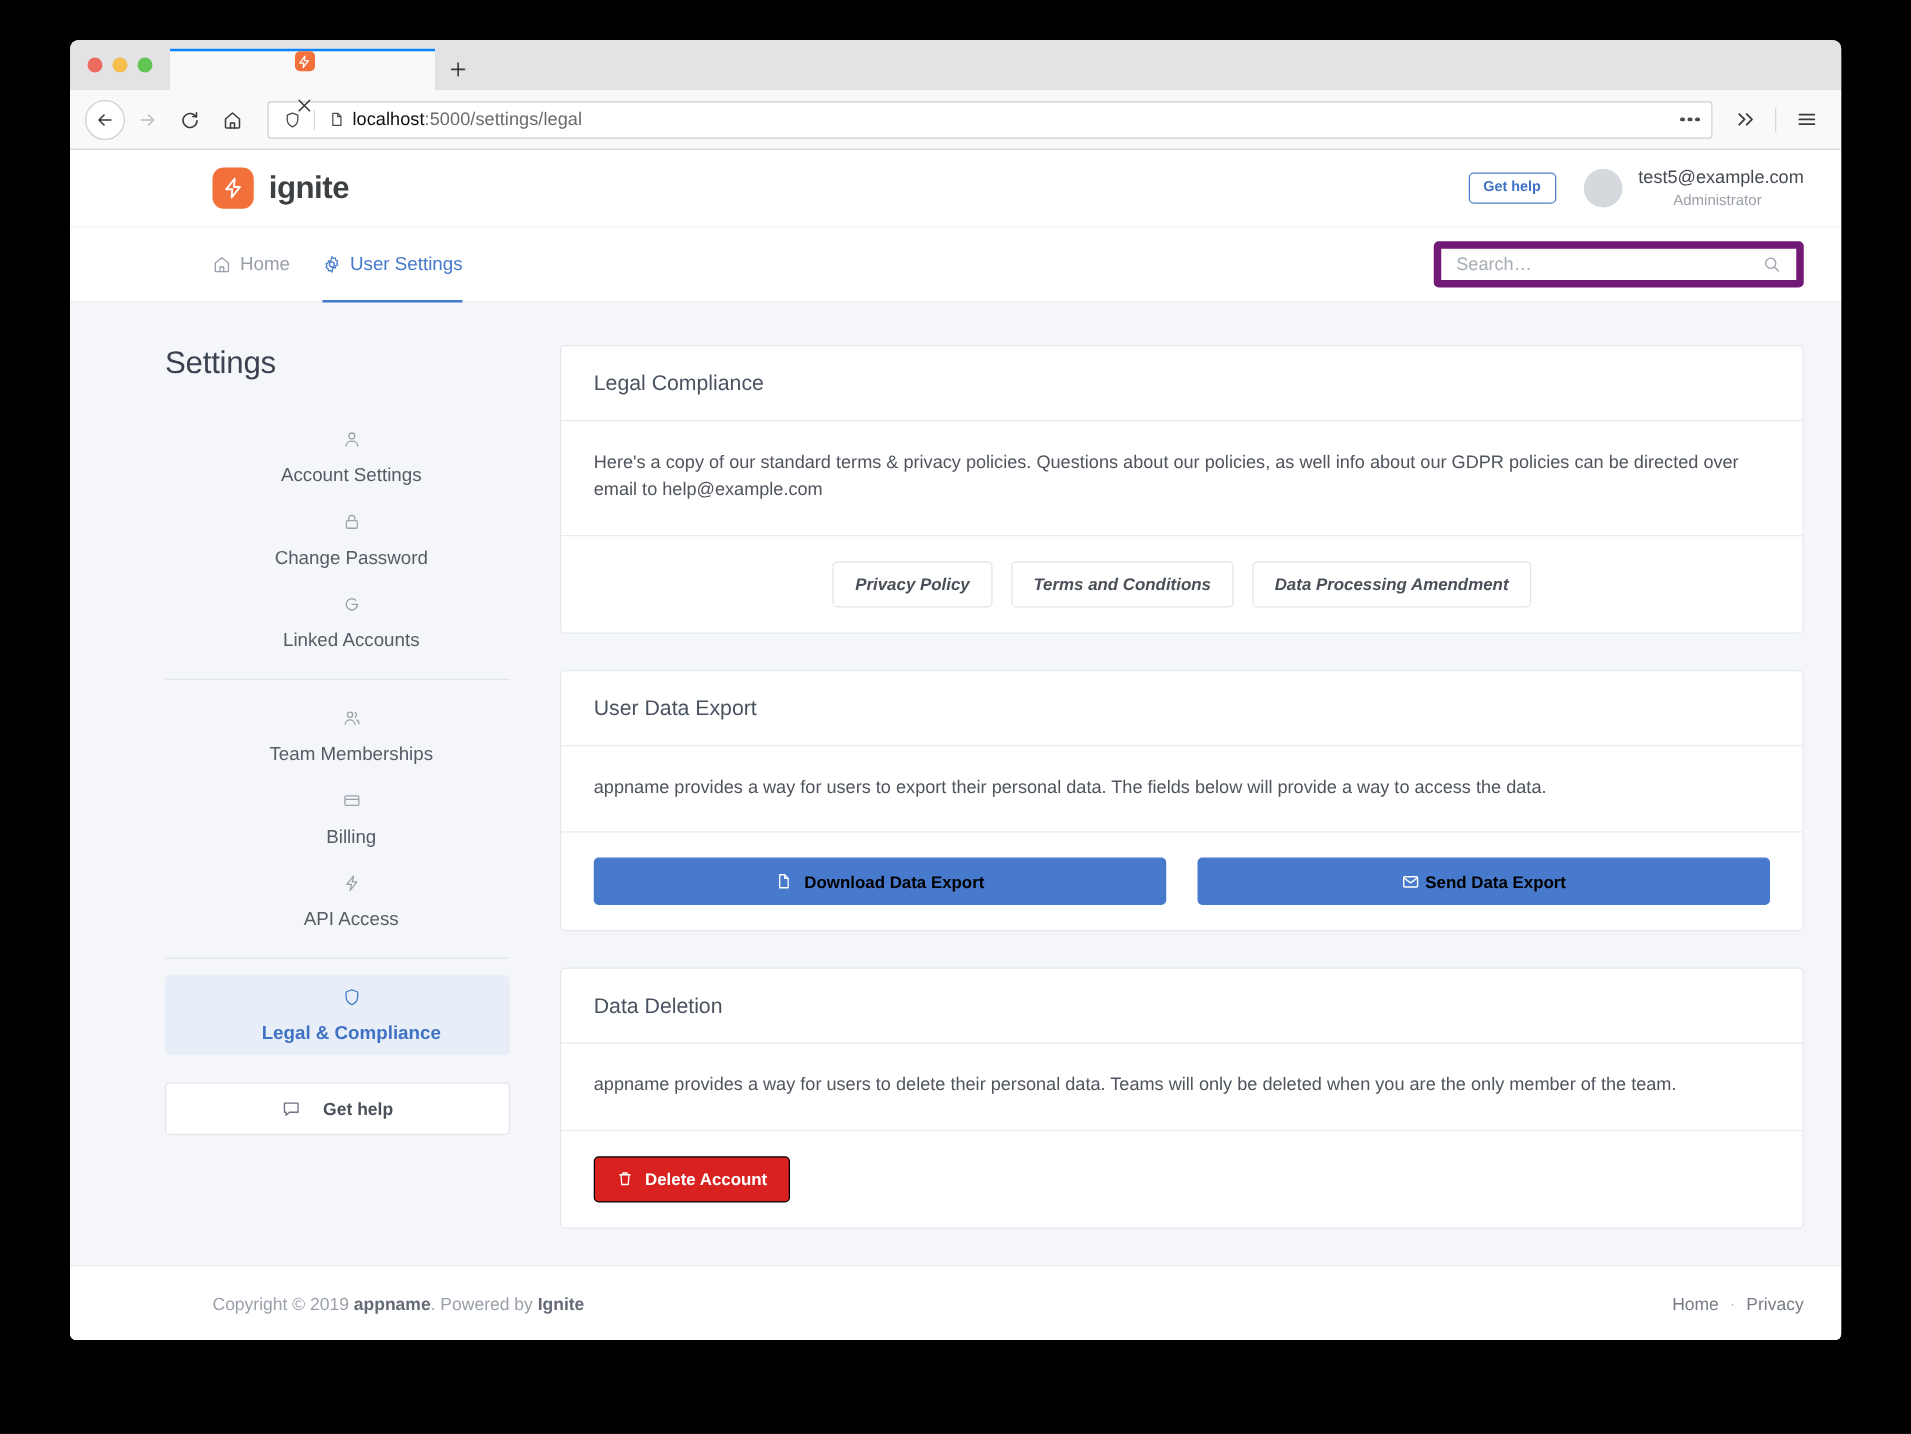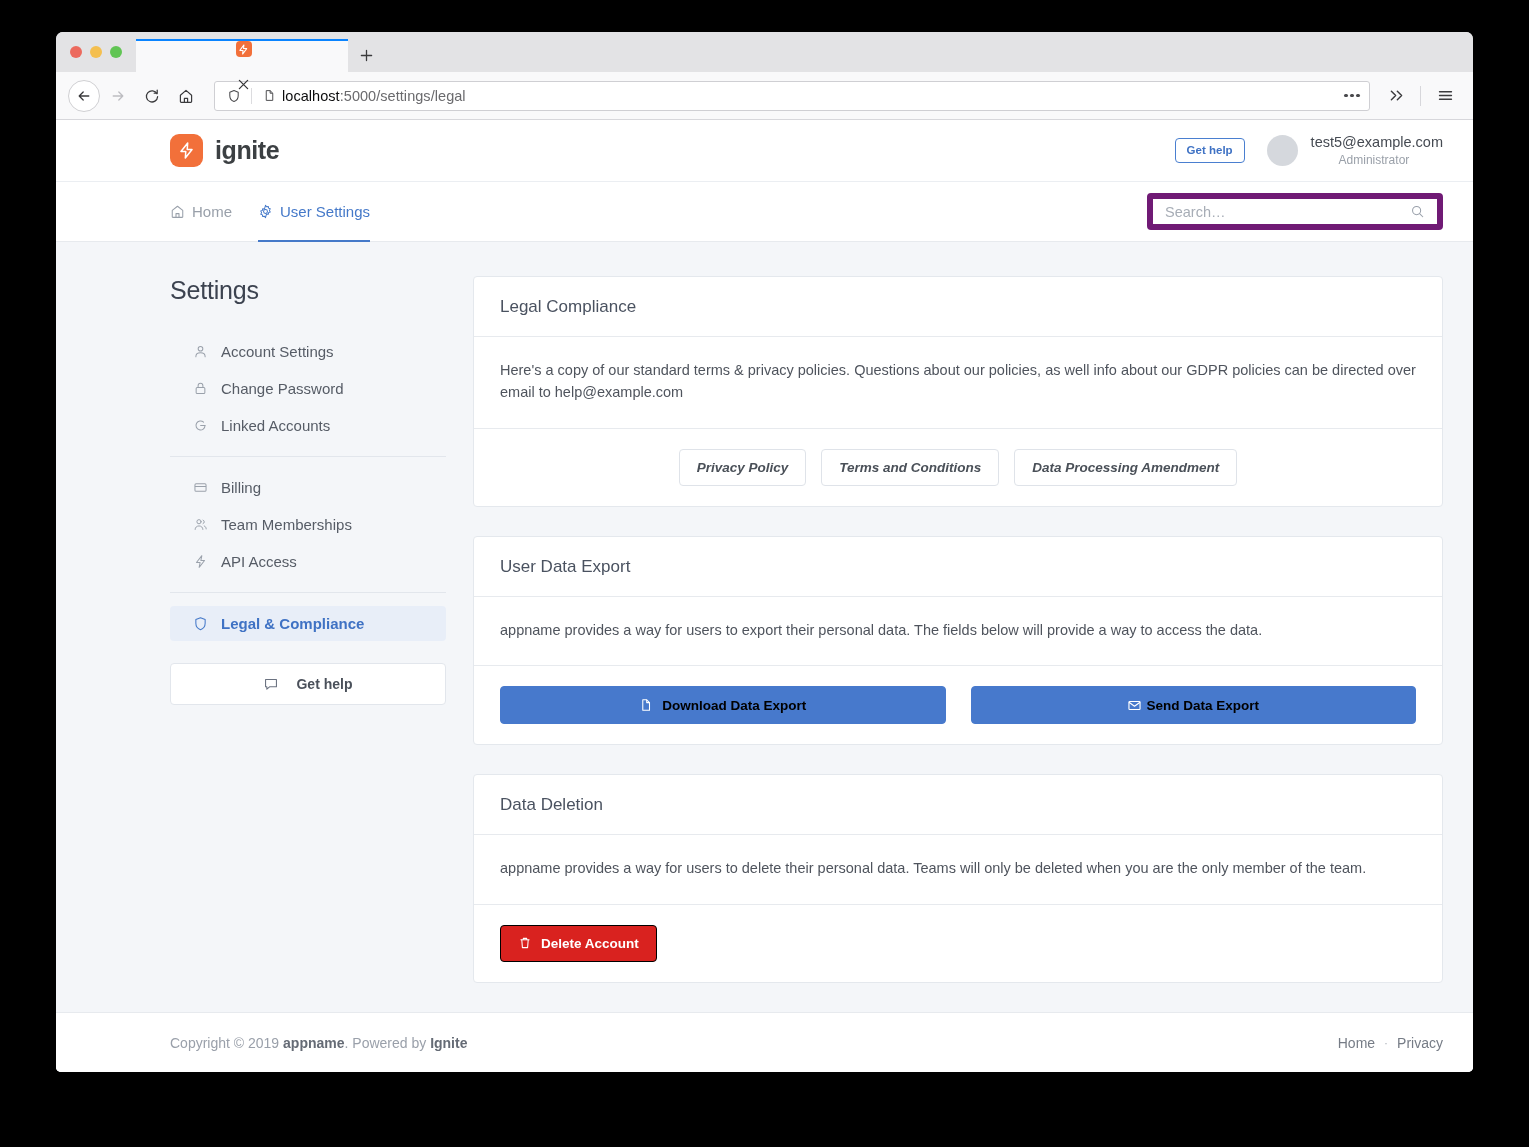--- a/index.html
+++ b/index.html
@@ -234,42 +234,43 @@
     color: #55595f;
     font-family: "Liberation Sans", sans-serif;
     background: transparent;
   }
   .search-box input::placeholder { color: #a7adb6; }
 
   
   .page-body {
     display: flex;
     align-items: flex-start;
-    padding: 34px 30px 0 114px;
-    gap: 3px;
+    padding: 34px 30px 0 76px;
+    gap: 16px;
     height: 768px;
   }
   .sidebar { width: 276px; flex: 0 0 auto; }
   .sidebar-title {
     font-size: 25px;
     color: #3c4350;
     font-weight: normal;
     margin-bottom: 29px;
     letter-spacing: -0.2px;
   }
   .nav-list { list-style: none; }
   .nav-item {
     display: flex;
     align-items: center;
     gap: 13px;
     padding: 9px 0 9px 22px;
     font-size: 15px;
     color: #565c66;
     border-radius: 4px;
     margin-bottom: 2px;
+    flex-direction: column;
   }
   .nav-item .ico { width: 16px; height: 16px; display:flex; align-items:center; justify-content:center; color:#9aa1ab; flex:0 0 auto;}
   .nav-item.active {
     background: #e8eef8;
     color: #3f72c4;
     font-weight: bold;
   }
   .nav-item.active .ico { color: #4579c9; }
   .nav-sep { height: 1px; background: #e2e6ec; margin: 13px 0 13px 0; }
   .get-help-wide {
@@ -555,36 +556,36 @@
             </span>
             <span>Linked Accounts</span>
           </li>
         </ul>
 
         <div class="nav-sep"></div>
 
         <ul class="nav-list">
           <li class="nav-item">
             <span class="ico">
-              <svg width="15" height="15" viewBox="0 0 20 20" fill="none" stroke="currentColor" stroke-width="1.35" stroke-linejoin="round">
-                  <rect x="2.6" y="5" width="14.8" height="10" rx="1.5"></rect>
-                  <path d="M2.6 8.7h14.8"></path>
-                </svg>
-            </span>
-            <span>Billing</span>
-          </li>
-          <li class="nav-item">
-            <span class="ico">
               <svg width="15" height="15" viewBox="0 0 20 20" fill="none" stroke="currentColor" stroke-width="1.3" stroke-linecap="round" stroke-linejoin="round">
                   <circle cx="8" cy="6.3" r="2.8"></circle>
                   <path d="M2.8 16.6c0-2.9 2.4-4.7 5.2-4.7s5.2 1.8 5.2 4.7"></path>
                   <path d="M13.4 4.1a2.6 2.6 0 010 4.8M15 11.9c1.6.6 2.6 2.1 2.6 4"></path>
                 </svg>
             </span>
             <span>Team Memberships</span>
+          </li>
+          <li class="nav-item">
+            <span class="ico">
+              <svg width="15" height="15" viewBox="0 0 20 20" fill="none" stroke="currentColor" stroke-width="1.35" stroke-linejoin="round">
+                  <rect x="2.6" y="5" width="14.8" height="10" rx="1.5"></rect>
+                  <path d="M2.6 8.7h14.8"></path>
+                </svg>
+            </span>
+            <span>Billing</span>
           </li>
           <li class="nav-item">
             <span class="ico">
               <svg width="15" height="15" viewBox="0 0 20 20" fill="none" stroke="currentColor" stroke-width="1.35" stroke-linejoin="round" stroke-linecap="round">
                   <path d="M11.8 2.2L4.6 11.3h4.9l-1.3 6.5 7.2-9.1h-4.9z"></path>
                 </svg>
             </span>
             <span>API Access</span>
           </li>
         </ul>

